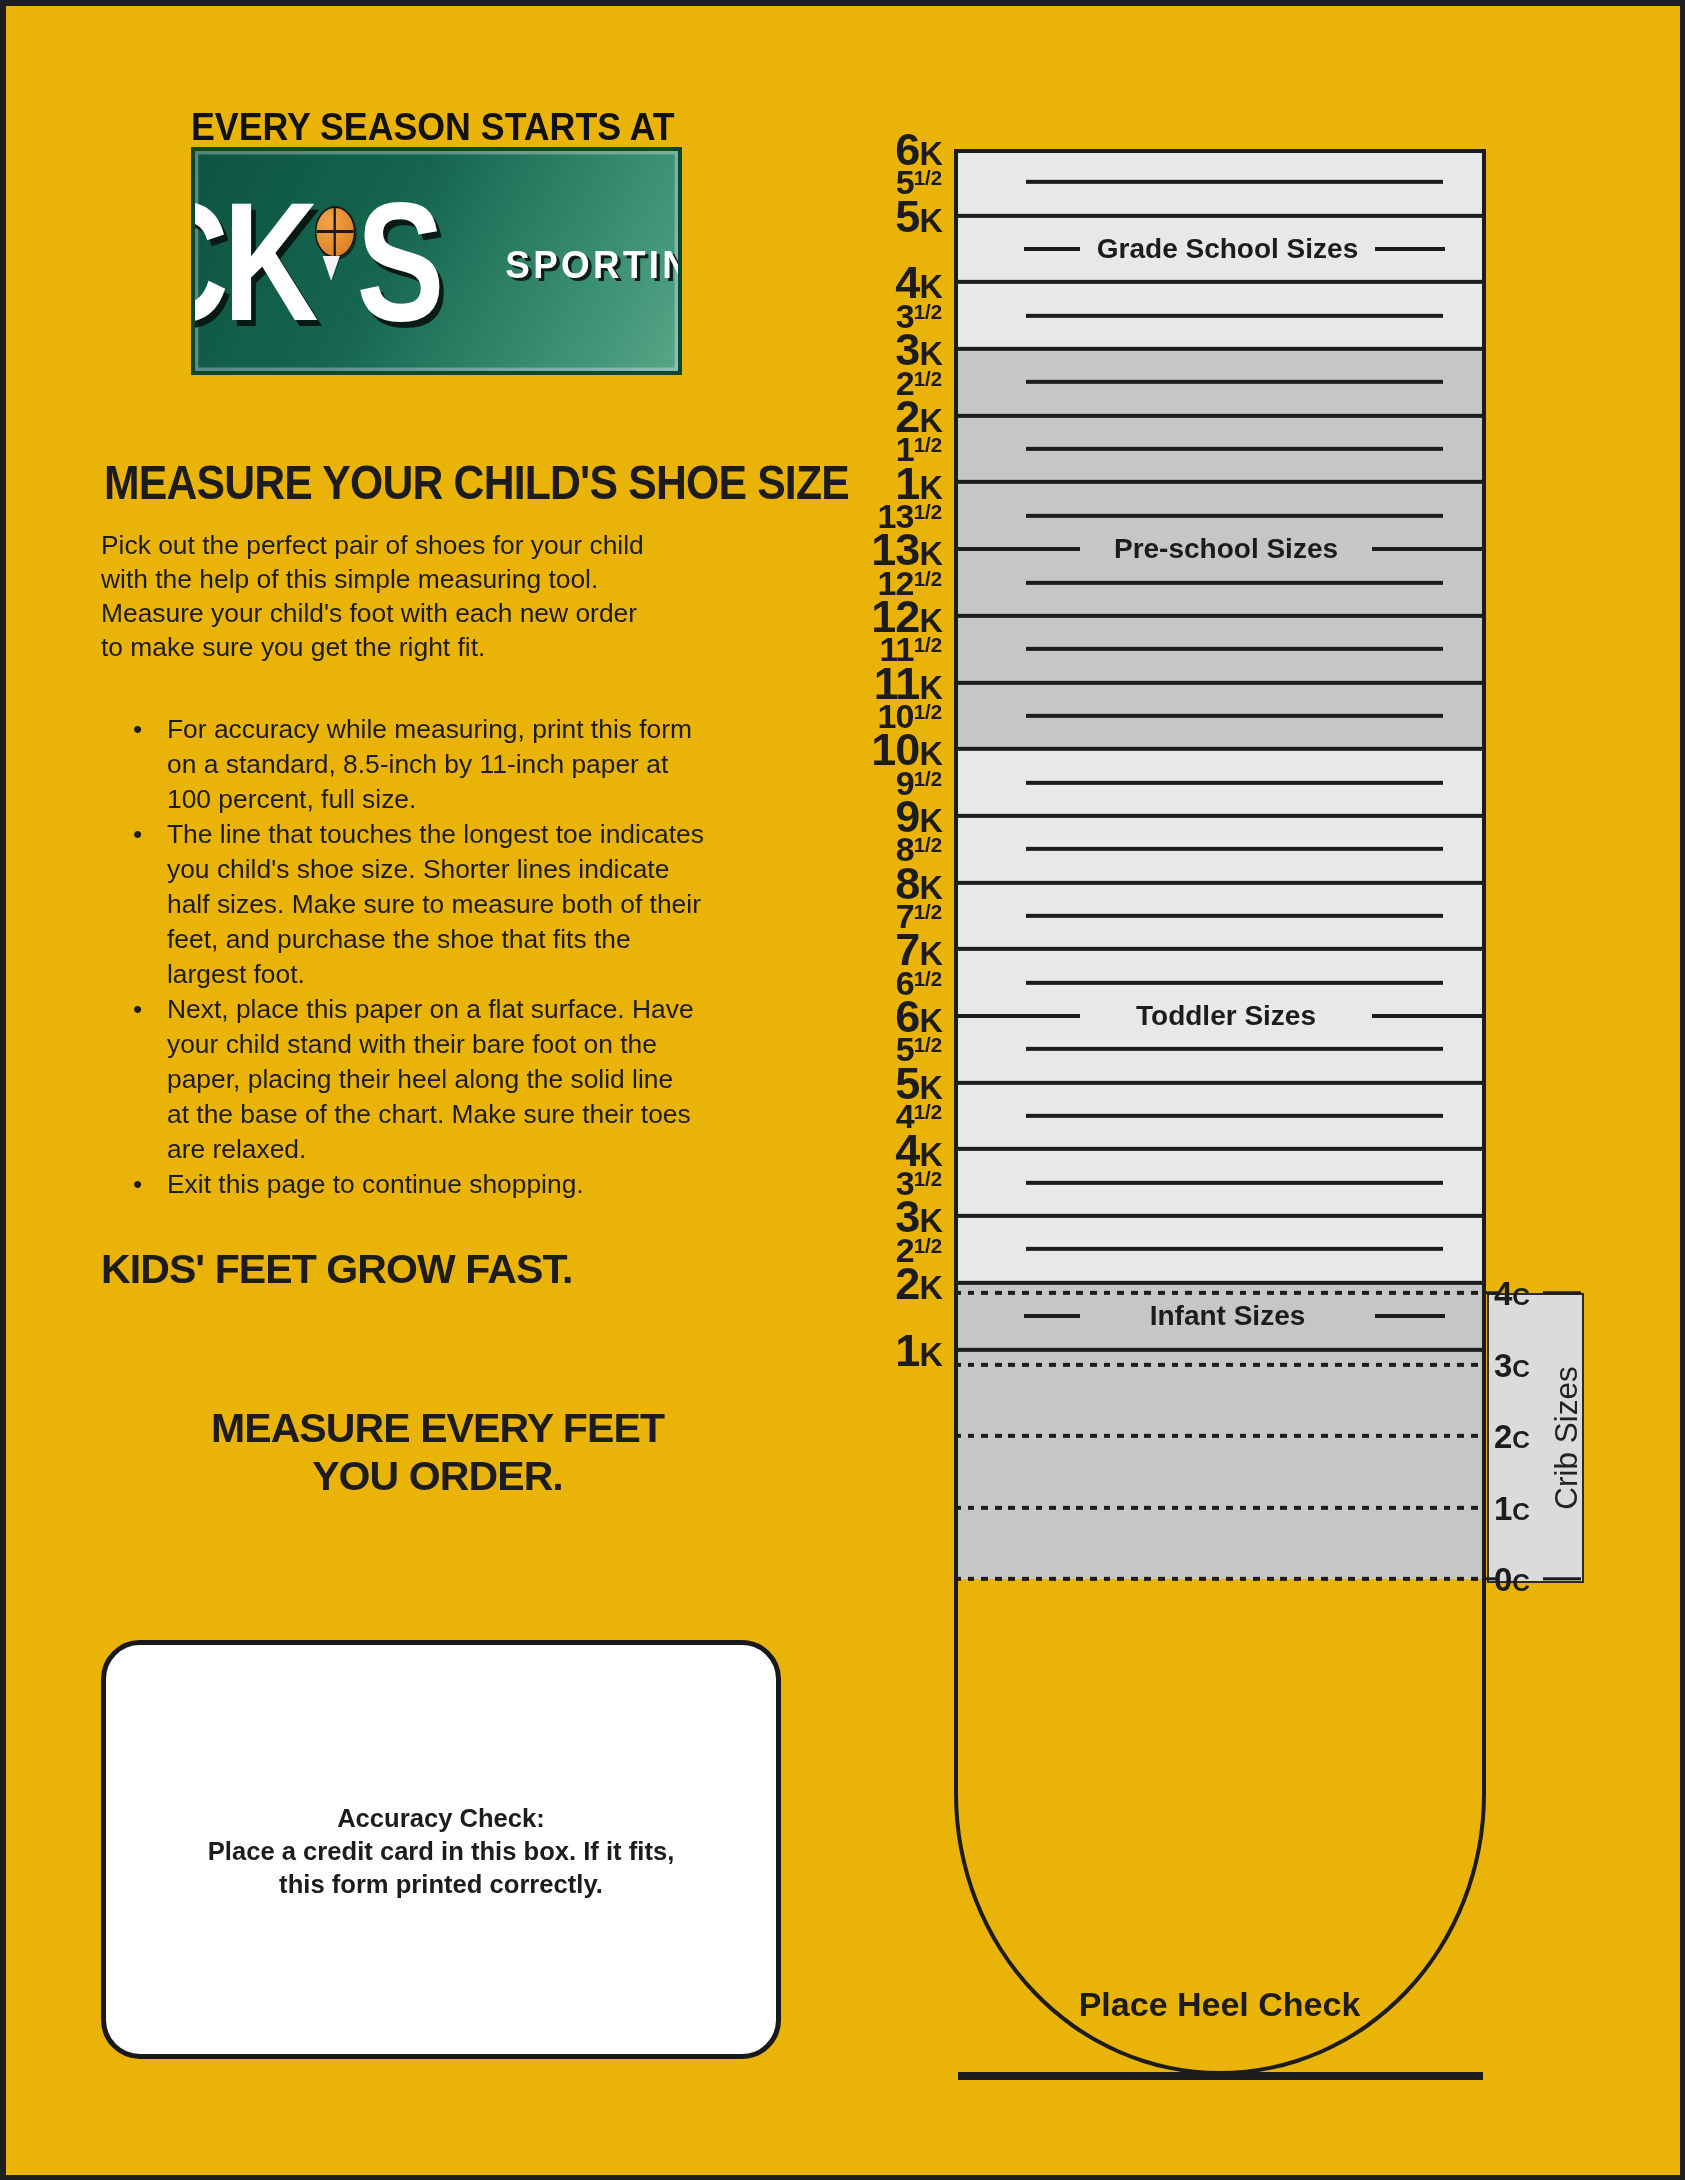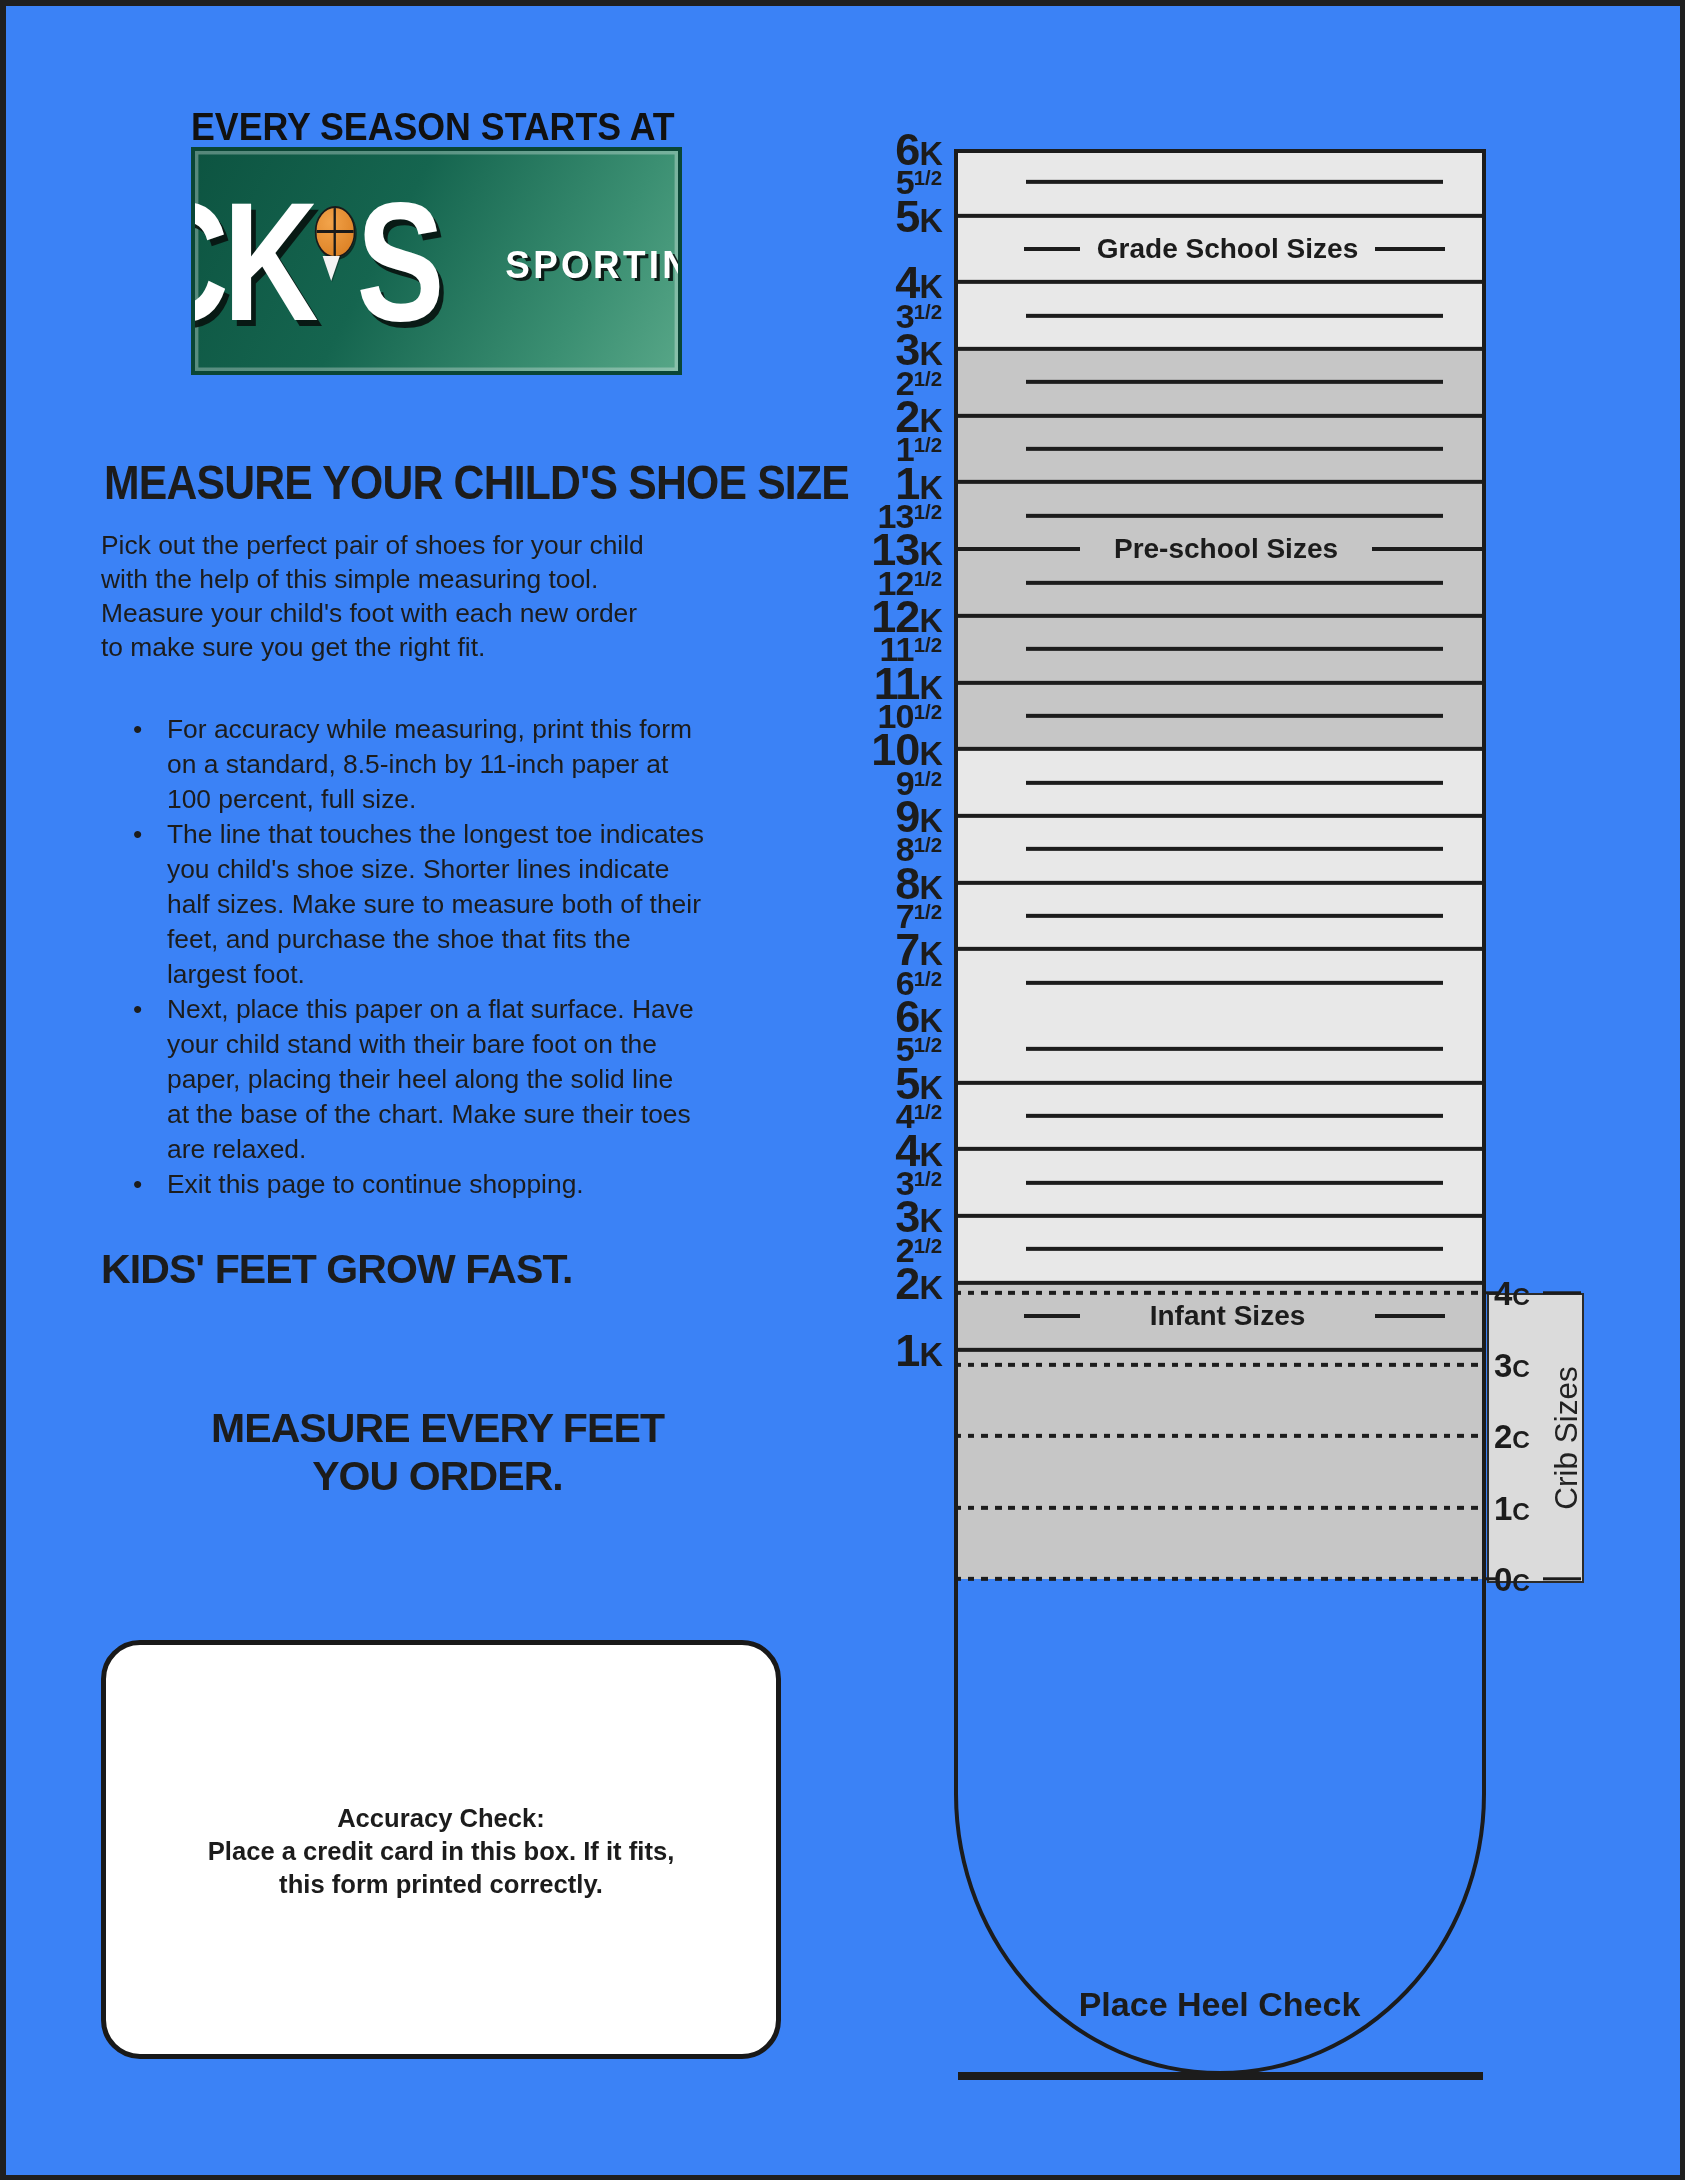--- a/index.html
+++ b/index.html
@@ -1,16 +1,16 @@
 <!DOCTYPE html>
 <html style="font-size:13.6px"><head>
 <meta charset="utf-8">
 <style>
   html,body{margin:0;padding:0;background:#888}
-  #page{position:relative;width:1686px;height:2181px;background:#3b82f6;
+  #page{position:relative;width:1686px;height:2181px;background:#eab308;
         font-family:"Liberation Sans",sans-serif;color:#1c1c1c;overflow:hidden}
   .frame{position:absolute;inset:0;border:6.8px solid #1f1f1f;pointer-events:none;z-index:50}
 
   
   .logo-tagline{position:absolute;left:191px;top:106px;font-size:38px;font-weight:800;color:#111;
         white-space:nowrap;letter-spacing:0;transform:scaleX(.94);transform-origin:left top}
   .logo-box{position:absolute;left:191px;top:147px;width:491px;height:228px;box-sizing:border-box;
         border:4.3px solid #0a4636;
         background:linear-gradient(118deg,#0d5441 0%,#15654f 40%,#3b8f72 78%,#57a687 100%);
         box-shadow:inset 0 0 0 3.4px rgba(255,255,255,.30);
@@ -147,20 +147,25 @@
         <div class="seg l"></div>
         <div class="txt">Pre-school Sizes</div>
         <div class="seg r"></div>
       </div>
       <div class="fline" style="top: 467px;"></div>
       <div class="fline" style="top: 534px;"></div>
       <div class="fline" style="top: 600px;"></div>
       <div class="fline" style="top: 667px;"></div>
       <div class="fline" style="top: 734px;"></div>
       <div class="fline" style="top: 800px;"></div>
+      <div class="lrow full" style="top: 867px;">
+        <div class="seg l"></div>
+        <div class="txt">Toddler Sizes</div>
+        <div class="seg r"></div>
+      </div>
       <div class="fline" style="top: 934px;"></div>
       <div class="fline" style="top: 1000px;"></div>
       <div class="fline" style="top: 1067px;"></div>
       <div class="fline" style="top: 1134px;"></div>
       <div class="fline" style="top: 1201px;"></div>
       <div class="hline" style="top: 33px;"></div>
       <div class="lrow half" style="top: 100px;">
         <div class="seg l"></div>
         <div class="txt">Grade School Sizes</div>
         <div class="seg r"></div>

